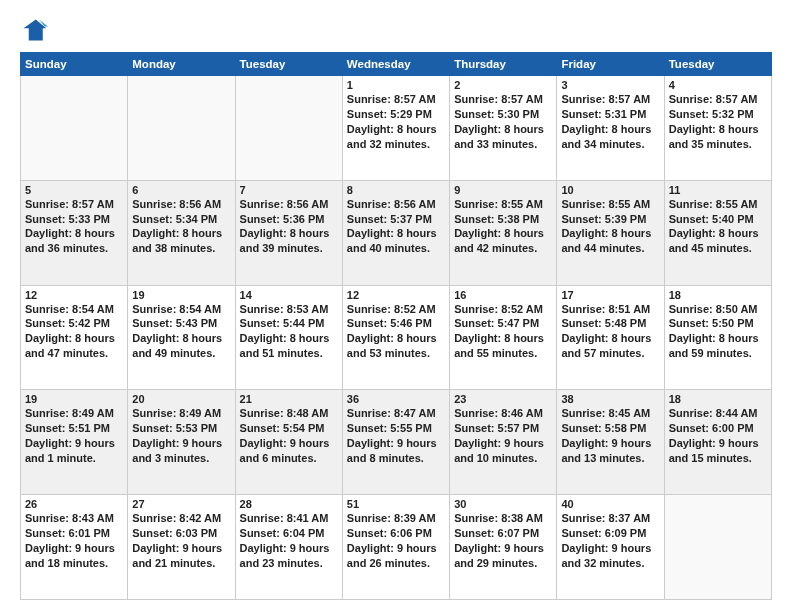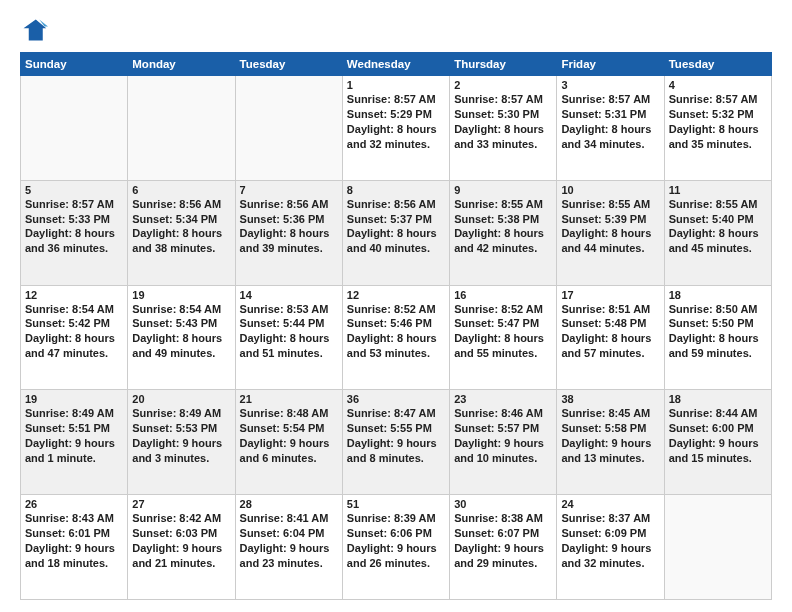--- a/index.html
+++ b/index.html
@@ -264,20 +264,20 @@
           </td>
           <td>
             <span class="day-number">51</span>
             <div class="day-info">Sunrise: 8:39 AM<br>Sunset: 6:06 PM<br>Daylight: 9 hours<br>and 26 minutes.</div>
           </td>
           <td>
             <span class="day-number">30</span>
             <div class="day-info">Sunrise: 8:38 AM<br>Sunset: 6:07 PM<br>Daylight: 9 hours<br>and 29 minutes.</div>
           </td>
           <td>
-            <span class="day-number">24</span>
+            <span class="day-number">40</span>
             <div class="day-info">Sunrise: 8:37 AM<br>Sunset: 6:09 PM<br>Daylight: 9 hours<br>and 32 minutes.</div>
           </td>
           <td class="empty"></td>
         </tr>
       </tbody>
   </table>
 </div>
 
 </body></html>

